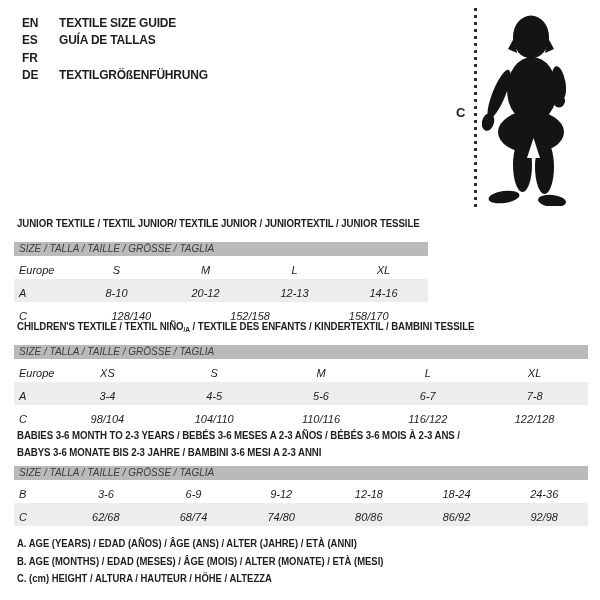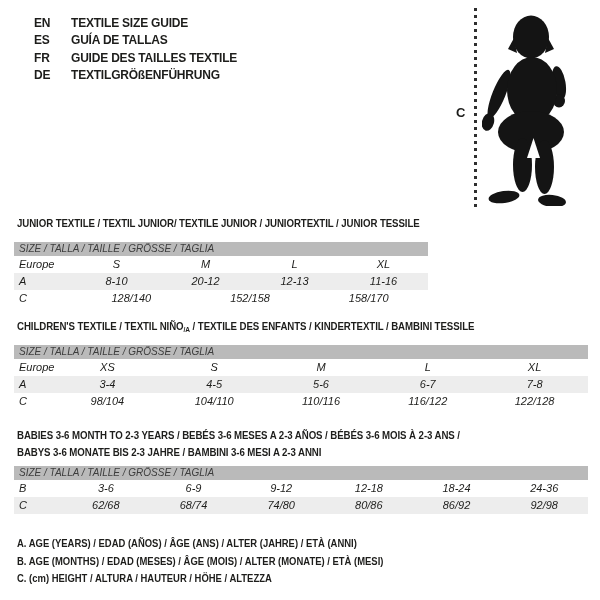--- a/index.html
+++ b/index.html
@@ -3,42 +3,42 @@
 <meta charset="utf-8">
 <style>
   html,body{margin:0;padding:0;background:#fff;}
   .page{
     position:relative;width:600px;height:600px;background:#ffffff;overflow:hidden;
     font-family:"Liberation Sans",sans-serif;color:var(--text,#1d1d1b);
     -webkit-font-smoothing:antialiased;
   }
   
   .lang-block{position:absolute;left:22px;top:15px;font-weight:bold;font-size:12px;line-height:17.3px;letter-spacing:-0.2px;}
-  .lang-row{display:flex;white-space:nowrap;margin-left:12px;}
+  .lang-row{display:flex;white-space:nowrap;}
   .lang-code{width:37px;}
   
   .figure-line{position:absolute;left:474px;top:8px;width:3px;height:201px;
     background:repeating-linear-gradient(to bottom,#2e2e2e 0 3px,transparent 3px 7px);}
   .c-label{position:absolute;left:456px;top:105px;font-weight:bold;font-size:13px;}
   .baby{position:absolute;left:482px;top:10px;color:var(--silhouette,#141414);}
   
   .sec-heading{position:absolute;font-weight:bold;font-size:11px;letter-spacing:-0.1px;
     white-space:nowrap;transform:scaleX(.88);transform-origin:0 0;}
   #heading1{left:17px;top:217px;}
   #heading2{left:17px;top:320px;}
   #heading3{left:17px;top:427px;line-height:17px;}
   .subscript{font-size:7.5px;vertical-align:-2px;}
   
   .stable{position:absolute;font-size:11px;font-style:italic;}
   #table1{left:14px;top:242px;width:414px;--label-w:58px;}
   #table2{left:14px;top:345px;width:574px;--label-w:40px;}
   #table3{left:14px;top:466px;width:574px;--label-w:48px;}
   .size-band{height:14px;line-height:14px;background:var(--band,#bababa);color:#3d3d3d;
     font-size:10px;padding-left:5px;}
-  .trow{display:flex;height:17px;line-height:17px;align-items:flex-end;}
+  .trow{display:flex;height:23px;line-height:17px;align-items:flex-end;}
   .trow.shaded{background:var(--shaded-row,#ededed);}
   .tlabel{width:var(--label-w);padding-left:5px;box-sizing:border-box;}
   .tcell{flex:1;text-align:center;}
   
   .legend{position:absolute;left:17px;top:535px;font-weight:bold;font-size:10.5px;
     line-height:17.5px;white-space:nowrap;transform:scaleX(.9);transform-origin:0 0;}
 </style>
 </head>
 <body>
 
@@ -48,21 +48,20 @@
     <div class="lang-row">
       <span class="lang-code">EN</span>
       <span>TEXTILE SIZE GUIDE</span>
     </div>
     <div class="lang-row">
       <span class="lang-code">ES</span>
       <span>GUÍA DE TALLAS</span>
     </div>
     <div class="lang-row">
       <span class="lang-code">FR</span>
-      <span>GUIDE DES TAILLES TEXTILE</span>
     </div>
     <div class="lang-row">
       <span class="lang-code">DE</span>
       <span>TEXTILGRÖßENFÜHRUNG</span>
     </div>
   </div>
 
   <div class="c-label">C</div>
   <div class="figure-line"></div>
   <svg class="baby" width="86" height="196" viewBox="0 0 86 196" aria-hidden="true">
@@ -92,21 +91,21 @@
         <div class="tcell">S</div>
         <div class="tcell">M</div>
         <div class="tcell">L</div>
         <div class="tcell">XL</div>
       </div>
       <div class="trow shaded">
         <div class="tlabel">A</div>
         <div class="tcell">8-10</div>
         <div class="tcell">20-12</div>
         <div class="tcell">12-13</div>
-        <div class="tcell">11-16</div>
+        <div class="tcell">14-16</div>
       </div>
       <div class="trow">
         <div class="tlabel">C</div>
         <div class="tcell">128/140</div>
         <div class="tcell">152/158</div>
         <div class="tcell">158/170</div>
       </div>
     </div>
 
   <div id="heading2" class="sec-heading"><span>CHILDREN'S TEXTILE / TEXTIL NIÑO</span><span class="subscript">/A</span><span> / TEXTILE DES ENFANTS / KINDERTEXTIL / BAMBINI TESSILE</span></div>

